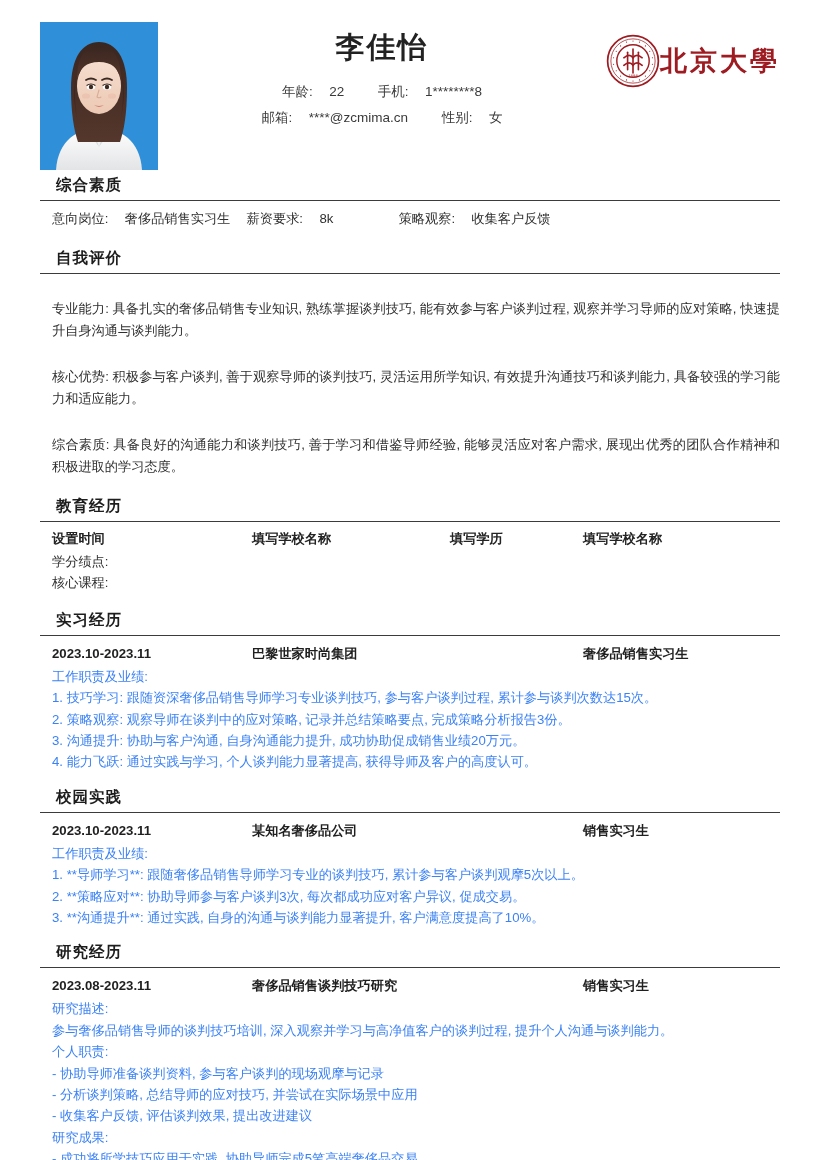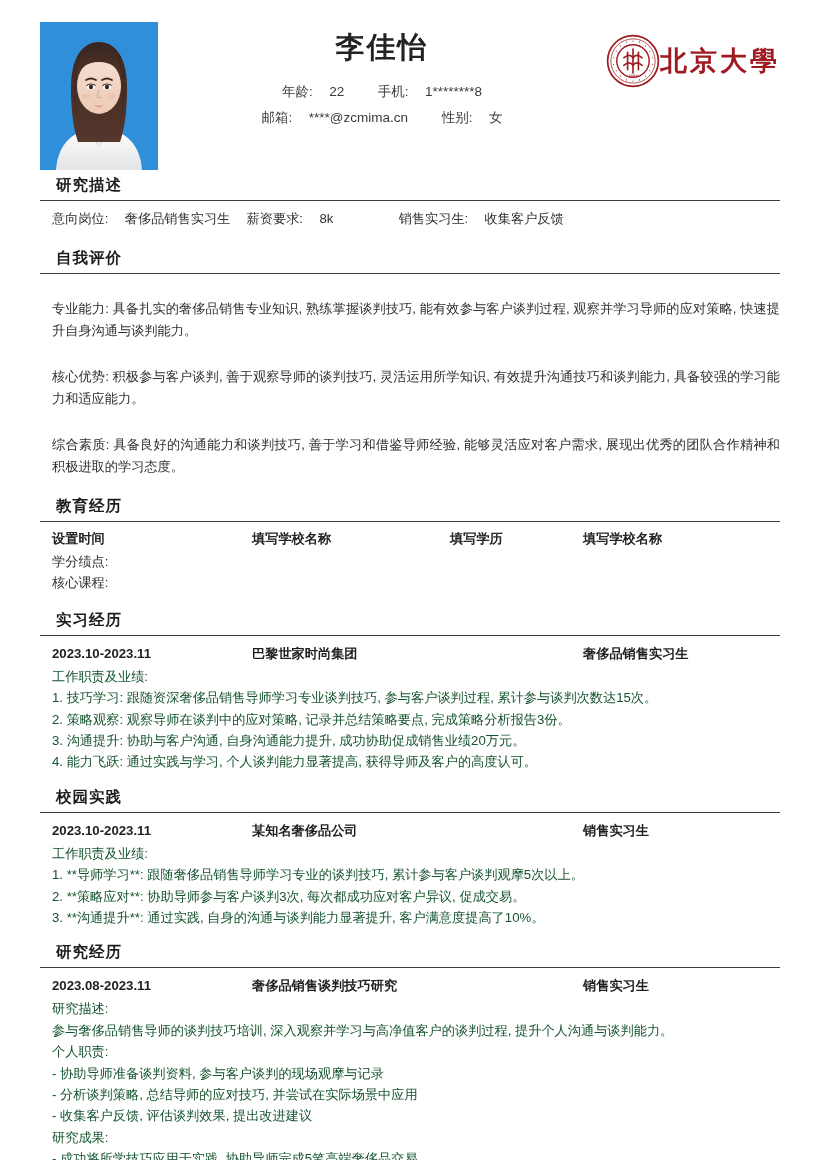--- a/index.html
+++ b/index.html
@@ -96,21 +96,21 @@
   .sec-rule {
     height: 0;
     border-bottom: 1.5px solid #3b3b3b;
     margin-bottom: 7px;
   }
   .sec-body { padding-left: 12px; }
 
   .line {
     font-size: 13.2px;
     line-height: 1.62;
-    color: #14532d;
+    color: #3b82f6;
   }
   .para {
     font-size: 13.2px;
     line-height: 1.66;
     color: #2f2f2f;
     text-align: justify;
     margin-top: 24px;
   }
 
   
@@ -262,33 +262,33 @@
           <path d="M33 58 C40 52 46 52 50 58"></path>
           <path d="M67 58 C60 52 54 52 50 58"></path>
         </g>
         <text x="50" y="80" font-size="7" fill="#9e1b21" text-anchor="middle" font-family="DejaVu Serif, serif">1898</text>
       </svg>
       <div class="logo-text">北京大學</div>
     </div>
   </div>
 
   <div class="section">
-    <div class="sec-head">研究描述</div>
+    <div class="sec-head">综合素质</div>
     <div class="sec-rule"></div>
     <div class="sec-body">
       <div class="intent-row">
         <span>意向岗位:</span>
         <span class="gap-sm"></span>
         <span>奢侈品销售实习生</span>
         <span class="gap-sm"></span>
         <span>薪资要求:</span>
         <span class="gap-sm"></span>
         <span>8k</span>
         <span class="intent-gap"></span>
-        <span>销售实习生:</span>
+        <span>策略观察:</span>
         <span class="gap-sm"></span>
         <span>收集客户反馈</span>
       </div>
     </div>
   </div>
 
   <div class="spacer-18"></div>
 
   <div class="section">
     <div class="sec-head">自我评价</div>

